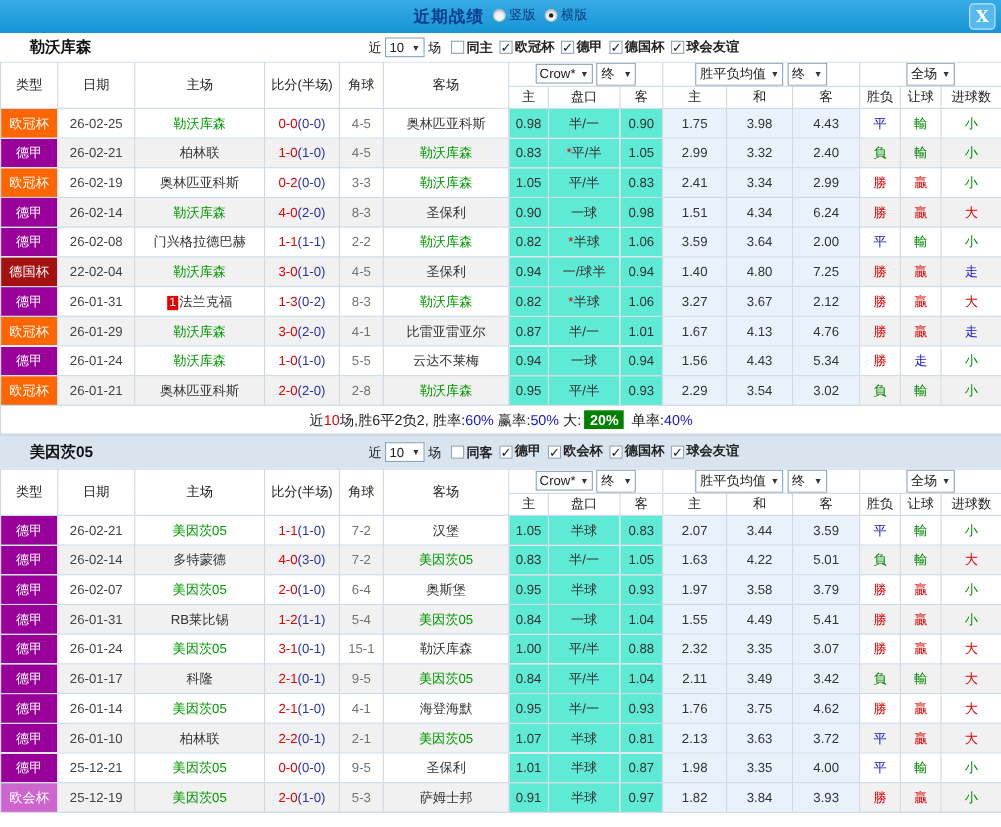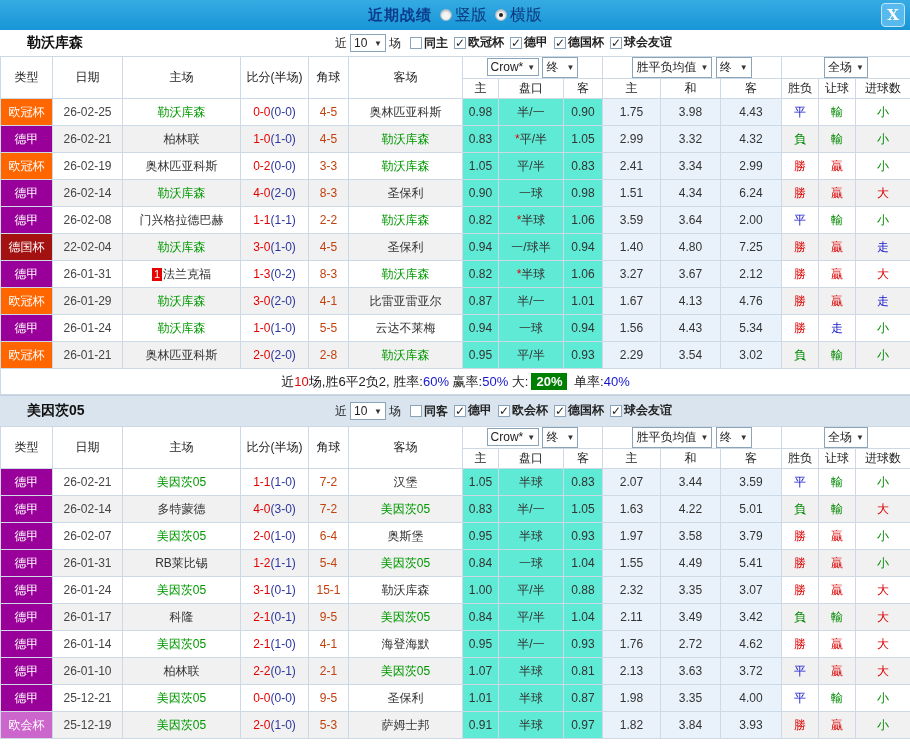--- a/index.html
+++ b/index.html
@@ -8,21 +8,21 @@
   
   .titlebar { position:relative; height:30px;
     background:linear-gradient(#36abe3,#1795d6);
     display:flex; align-items:center; justify-content:center; }
   .titlebar .title { font-size:15px; font-weight:bold; color:#0b3c8c; letter-spacing:1px; }
   .tb-opt { display:inline-flex; align-items:center; margin-left:8px; cursor:pointer; }
   .radio { width:12px; height:12px; border-radius:50%; background:#f4f4f4;
     border:1px solid #9fb6c6; display:inline-block; position:relative; box-shadow:inset 0 1px 2px rgba(0,0,0,.25); }
   .radio.sel::after { content:""; position:absolute; left:3px; top:3px; width:4px; height:4px;
     border-radius:50%; background:#222; }
-  .tb-opt .lbl { font-size:16px; color:#0c3a7e; margin-left:3px; }
+  .tb-opt .lbl { font-size:12px; color:#0c3a7e; margin-left:3px; }
   .closebtn { position:absolute; right:5px; top:3px; width:24px; height:24px;
     background:#57b9ee; border:1px solid #c2e6f9; border-radius:4px; color:#fff;
     font-size:15px; font-weight:bold; line-height:22px; text-align:center; cursor:pointer;
     font-family:"DejaVu Serif",serif; }
   
   .band { position:relative; height:26px; display:flex; align-items:center; background:#fff; }
   .panel.alt .band { height:31px; background:#d9e4ef; border-top:1px solid #c2cfdc; }
   .band .team { font-size:14px; font-weight:bold; color:#111; margin-left:27px; }
   .filters { position:absolute; left:332px; display:flex; align-items:center; font-size:12px; color:#222; }
   .flabel { margin:0 3px; }
@@ -44,21 +44,21 @@
   tbody td { height:27px; }
   tbody tr:nth-child(even) { background:#f1f1f1; }
   td.c-odds { background:#5eead4; }
   td.c-avg  { background:#e9f2fa; }
   td.c-type { color:#fff; }
   td.c-date { color:#444; }
   .t-home,.t-away { cursor:pointer; }
   .team-active { color:#009900; }
   .score-main { color:#e60000; }
   .score-half { color:#2b35a0; }
-  td.c-corner { color:#c2410c; }
+  td.c-corner { color:#737373; }
   .hstar { color:#e60000; }
   .badge1 { display:inline-block; background:#e60000; color:#fff; font-size:11px;
     padding:0 2px; margin-right:1px; line-height:13px; }
   
   .sumrow td { height:26px; background:#fff; font-size:13px; color:#222; }
   .sum-red { color:#e60000; }
   .sum-blue { color:#1515d0; }
   .sum-badge { display:inline-block; background:#008000; color:#fff; padding:1px 5px;
     font-weight:bold; margin:0 3px; }
 </style>
@@ -195,21 +195,21 @@
             <td class="c-date">26-02-21</td>
             <td class="t-home"><span>柏林联</span></td>
             <td><span class="score-main">1-0</span><span class="score-half">(1-0)</span></td>
             <td class="c-corner">4-5</td>
             <td class="t-away"><span class="team-active">勒沃库森</span></td>
             <td class="c-odds">0.83</td>
             <td class="c-odds"><span class="hstar">*</span>平/半</td>
             <td class="c-odds">1.05</td>
             <td class="c-avg">2.99</td>
             <td class="c-avg">3.32</td>
-            <td class="c-avg">4.32</td>
+            <td class="c-avg">2.40</td>
             <td class="c-res" style="color: rgb(0, 136, 0);">負</td>
             <td class="c-res" style="color: rgb(0, 136, 0);">輸</td>
             <td class="c-res" style="color: rgb(0, 136, 0);">小</td>
           </tr>
           <tr>
             <td class="c-type" style="background: rgb(255, 102, 0);">欧冠杯</td>
             <td class="c-date">26-02-19</td>
             <td class="t-home"><span>奥林匹亚科斯</span></td>
             <td><span class="score-main">0-2</span><span class="score-half">(0-0)</span></td>
             <td class="c-corner">3-3</td>
@@ -551,21 +551,21 @@
             <td class="c-type" style="background: rgb(153, 0, 153);">德甲</td>
             <td class="c-date">26-01-14</td>
             <td class="t-home"><span class="team-active">美因茨05</span></td>
             <td><span class="score-main">2-1</span><span class="score-half">(1-0)</span></td>
             <td class="c-corner">4-1</td>
             <td class="t-away"><span>海登海默</span></td>
             <td class="c-odds">0.95</td>
             <td class="c-odds">半/一</td>
             <td class="c-odds">0.93</td>
             <td class="c-avg">1.76</td>
-            <td class="c-avg">2.72</td>
+            <td class="c-avg">3.75</td>
             <td class="c-avg">4.62</td>
             <td class="c-res" style="color: rgb(221, 0, 0);">勝</td>
             <td class="c-res" style="color: rgb(221, 0, 0);">贏</td>
             <td class="c-res" style="color: rgb(221, 0, 0);">大</td>
           </tr>
           <tr>
             <td class="c-type" style="background: rgb(153, 0, 153);">德甲</td>
             <td class="c-date">26-01-10</td>
             <td class="t-home"><span>柏林联</span></td>
             <td><span class="score-main">2-2</span><span class="score-half">(0-1)</span></td>

